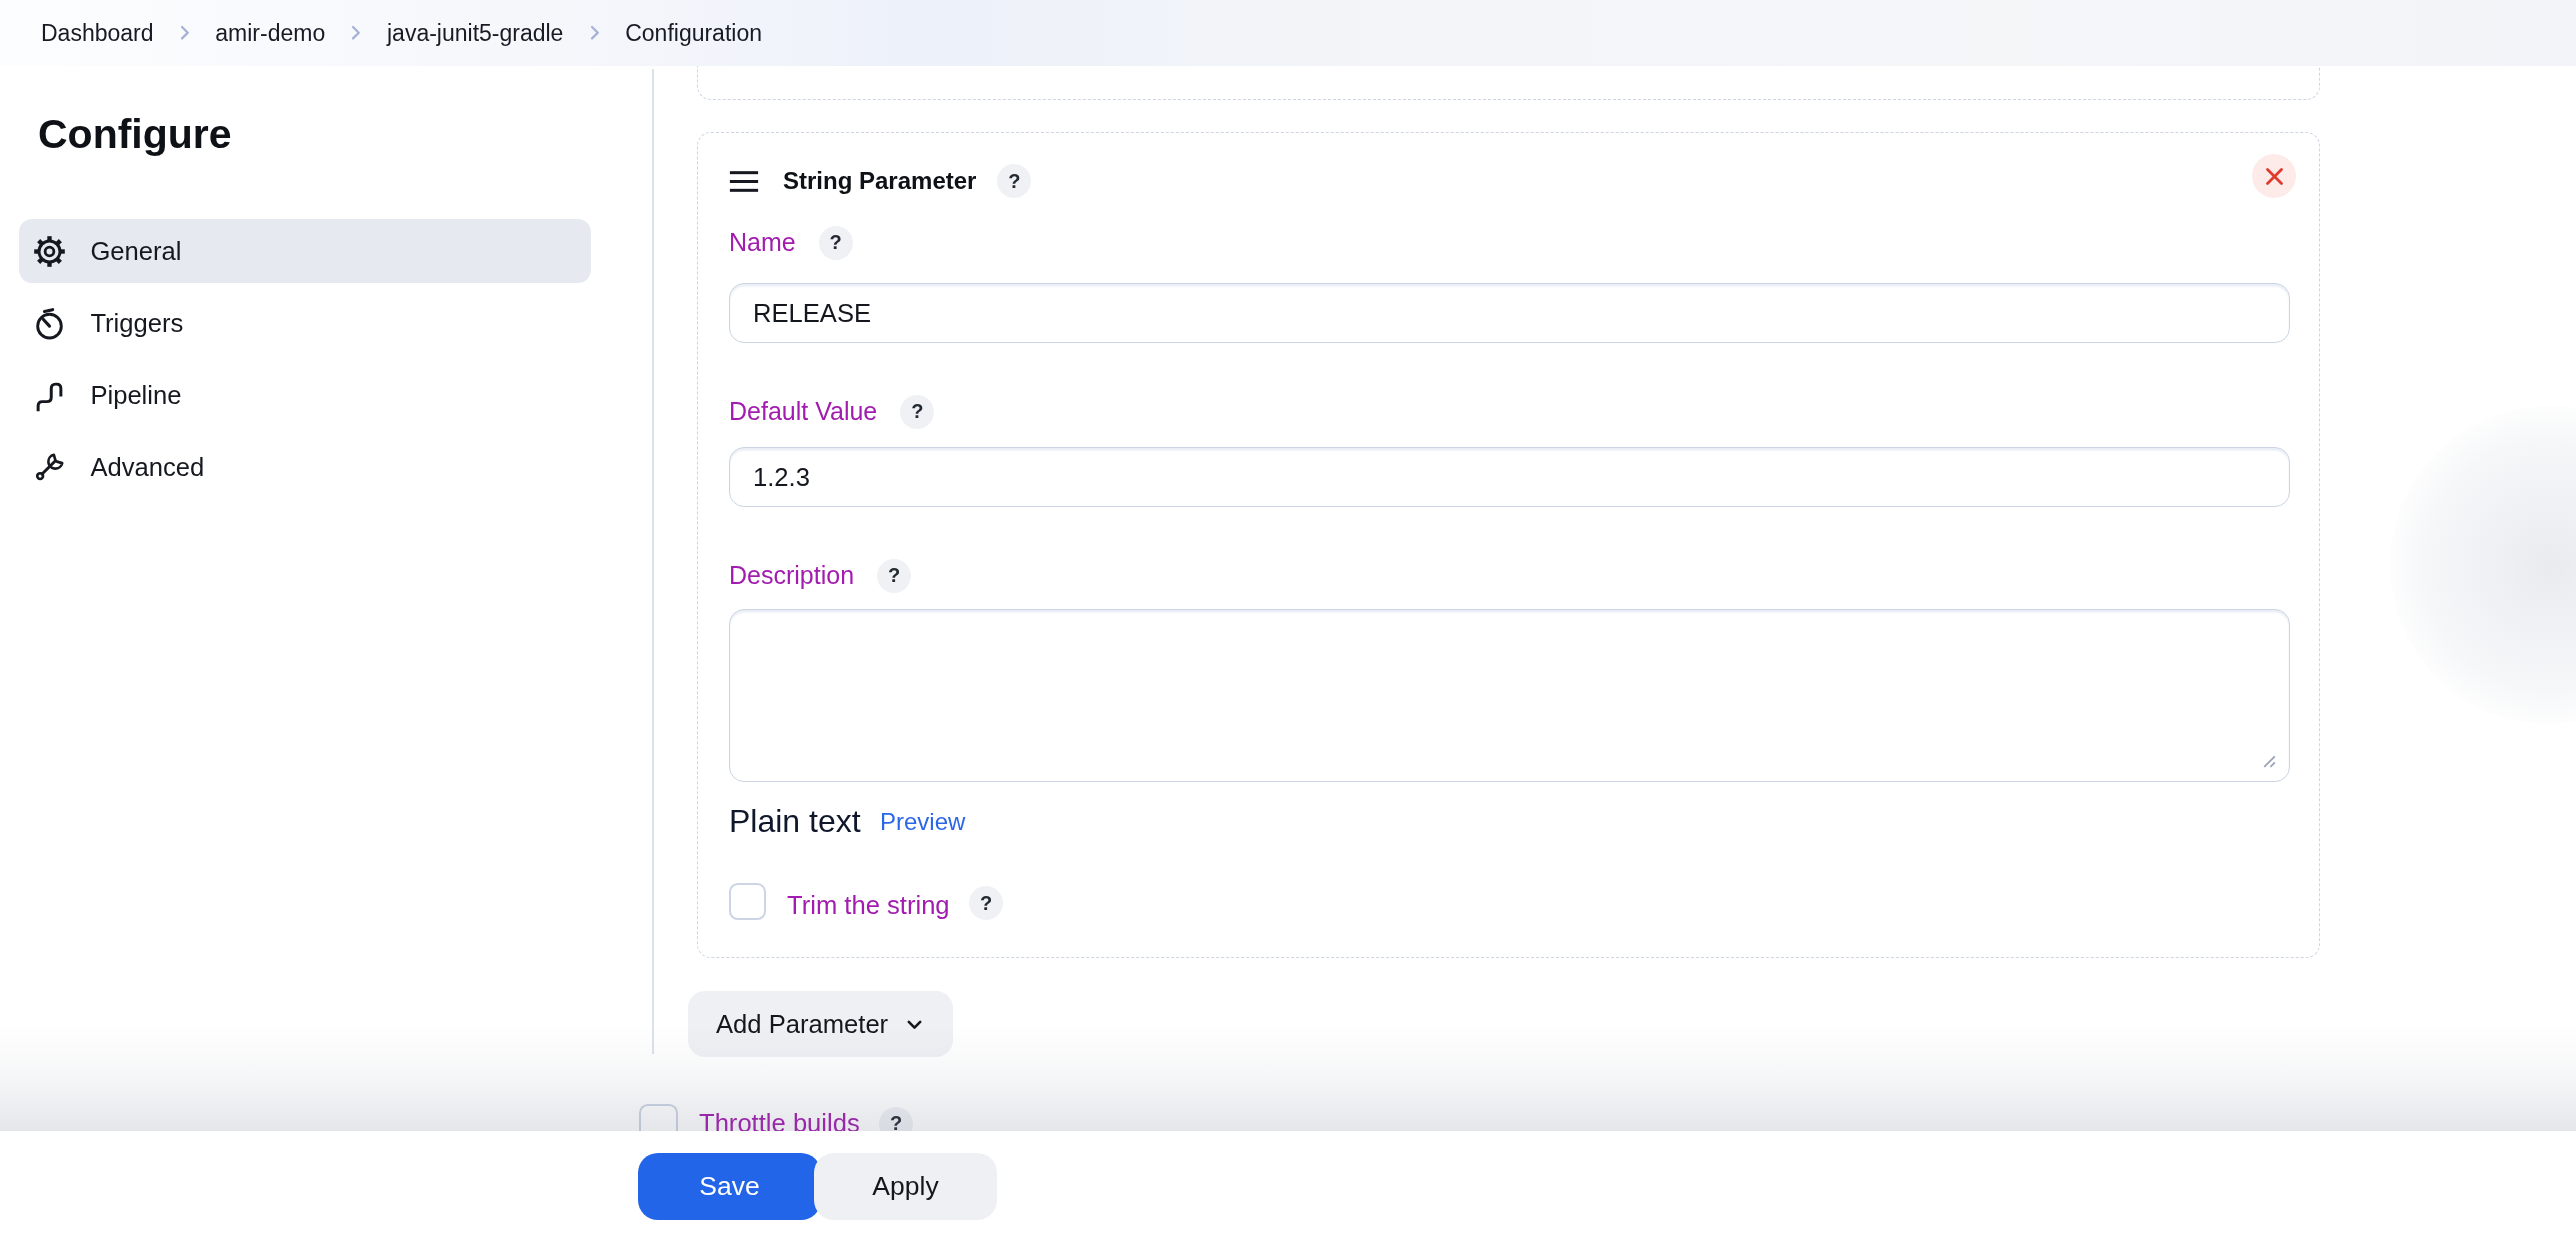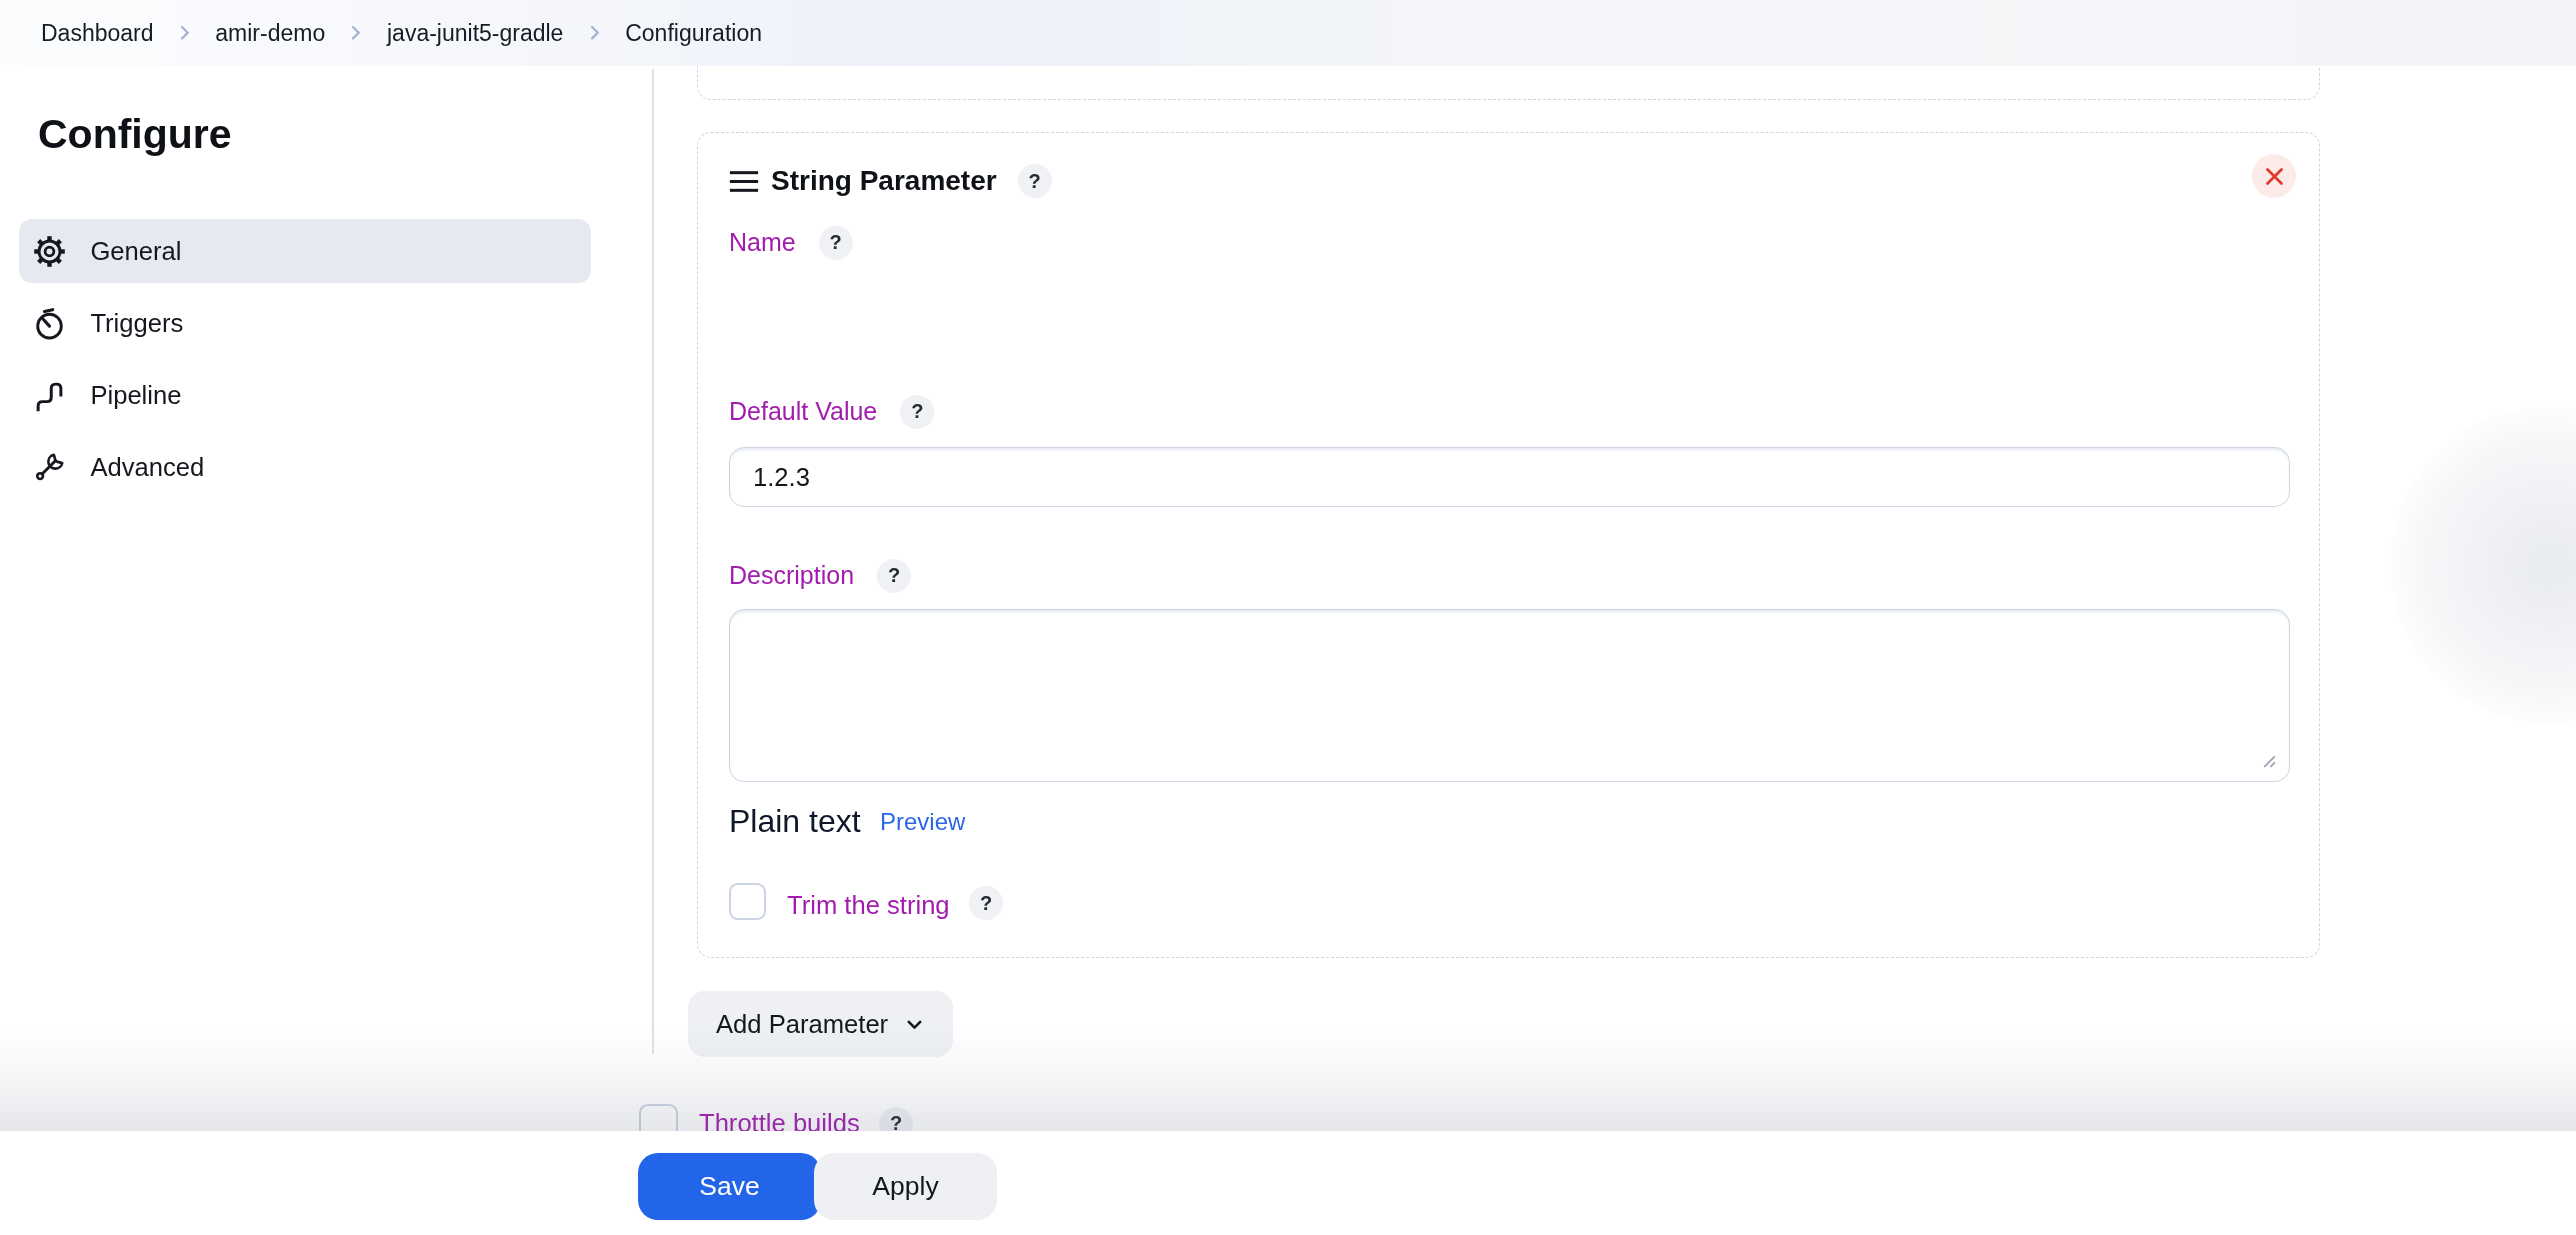--- a/index.html
+++ b/index.html
@@ -46,21 +46,21 @@
   .partial-card {
     position:absolute; left:697px; top:-55px; width:1623px; height:155px;
     border:1.8px dashed #cdd4e3; border-radius:14px; z-index:1; background:#fff;
   }
   .param-card {
     position:absolute; left:697px; top:132px; width:1623px; height:826px;
     border:1.8px dashed #cdd4e3; border-radius:14px; background:#ffffff; z-index:2;
   }
   .card-header { position:absolute; left:31px; top:25px; height:46px; display:flex; align-items:center; }
   .drag-handle { display:flex; cursor:grab; }
-  .card-title { margin-left:12px; font-size:28px; font-weight:700; color:#0e1116; }
+  .card-title { margin-left:24px; font-size:24px; font-weight:700; color:#0e1116; }
   .help-badge {
     width:34px; height:34px; border-radius:50%; background:#eff1f5; color:#242a33;
     font-size:20px; font-weight:700; display:flex; align-items:center; justify-content:center;
     cursor:pointer; flex:0 0 auto;
   }
   .card-header .help-badge { margin-left:21px; }
   .close-btn {
     position:absolute; right:23px; top:21px; width:44px; height:44px; border-radius:50%;
     background:#fcebe9; border:none; display:flex; align-items:center; justify-content:center; cursor:pointer;
   }
@@ -228,20 +228,21 @@
           <line x1="4" y1="4" x2="20" y2="20"></line>
             <line x1="20" y1="4" x2="4" y2="20"></line>
         </svg>
       </span>
     </button>
 
     <div class="field-label-row" style="top:92px">
       <span class="field-label">Name</span>
       <span class="help-badge">?</span>
     </div>
+    <input class="text-input" style="top: 150px;" type="text" value="RELEASE">
 
     <div class="field-label-row" style="top:261px">
       <span class="field-label">Default Value</span>
       <span class="help-badge">?</span>
     </div>
     <input class="text-input" style="top: 314px;" type="text" value="1.2.3">
 
     <div class="field-label-row" style="top:425px">
       <span class="field-label">Description</span>
       <span class="help-badge">?</span>

